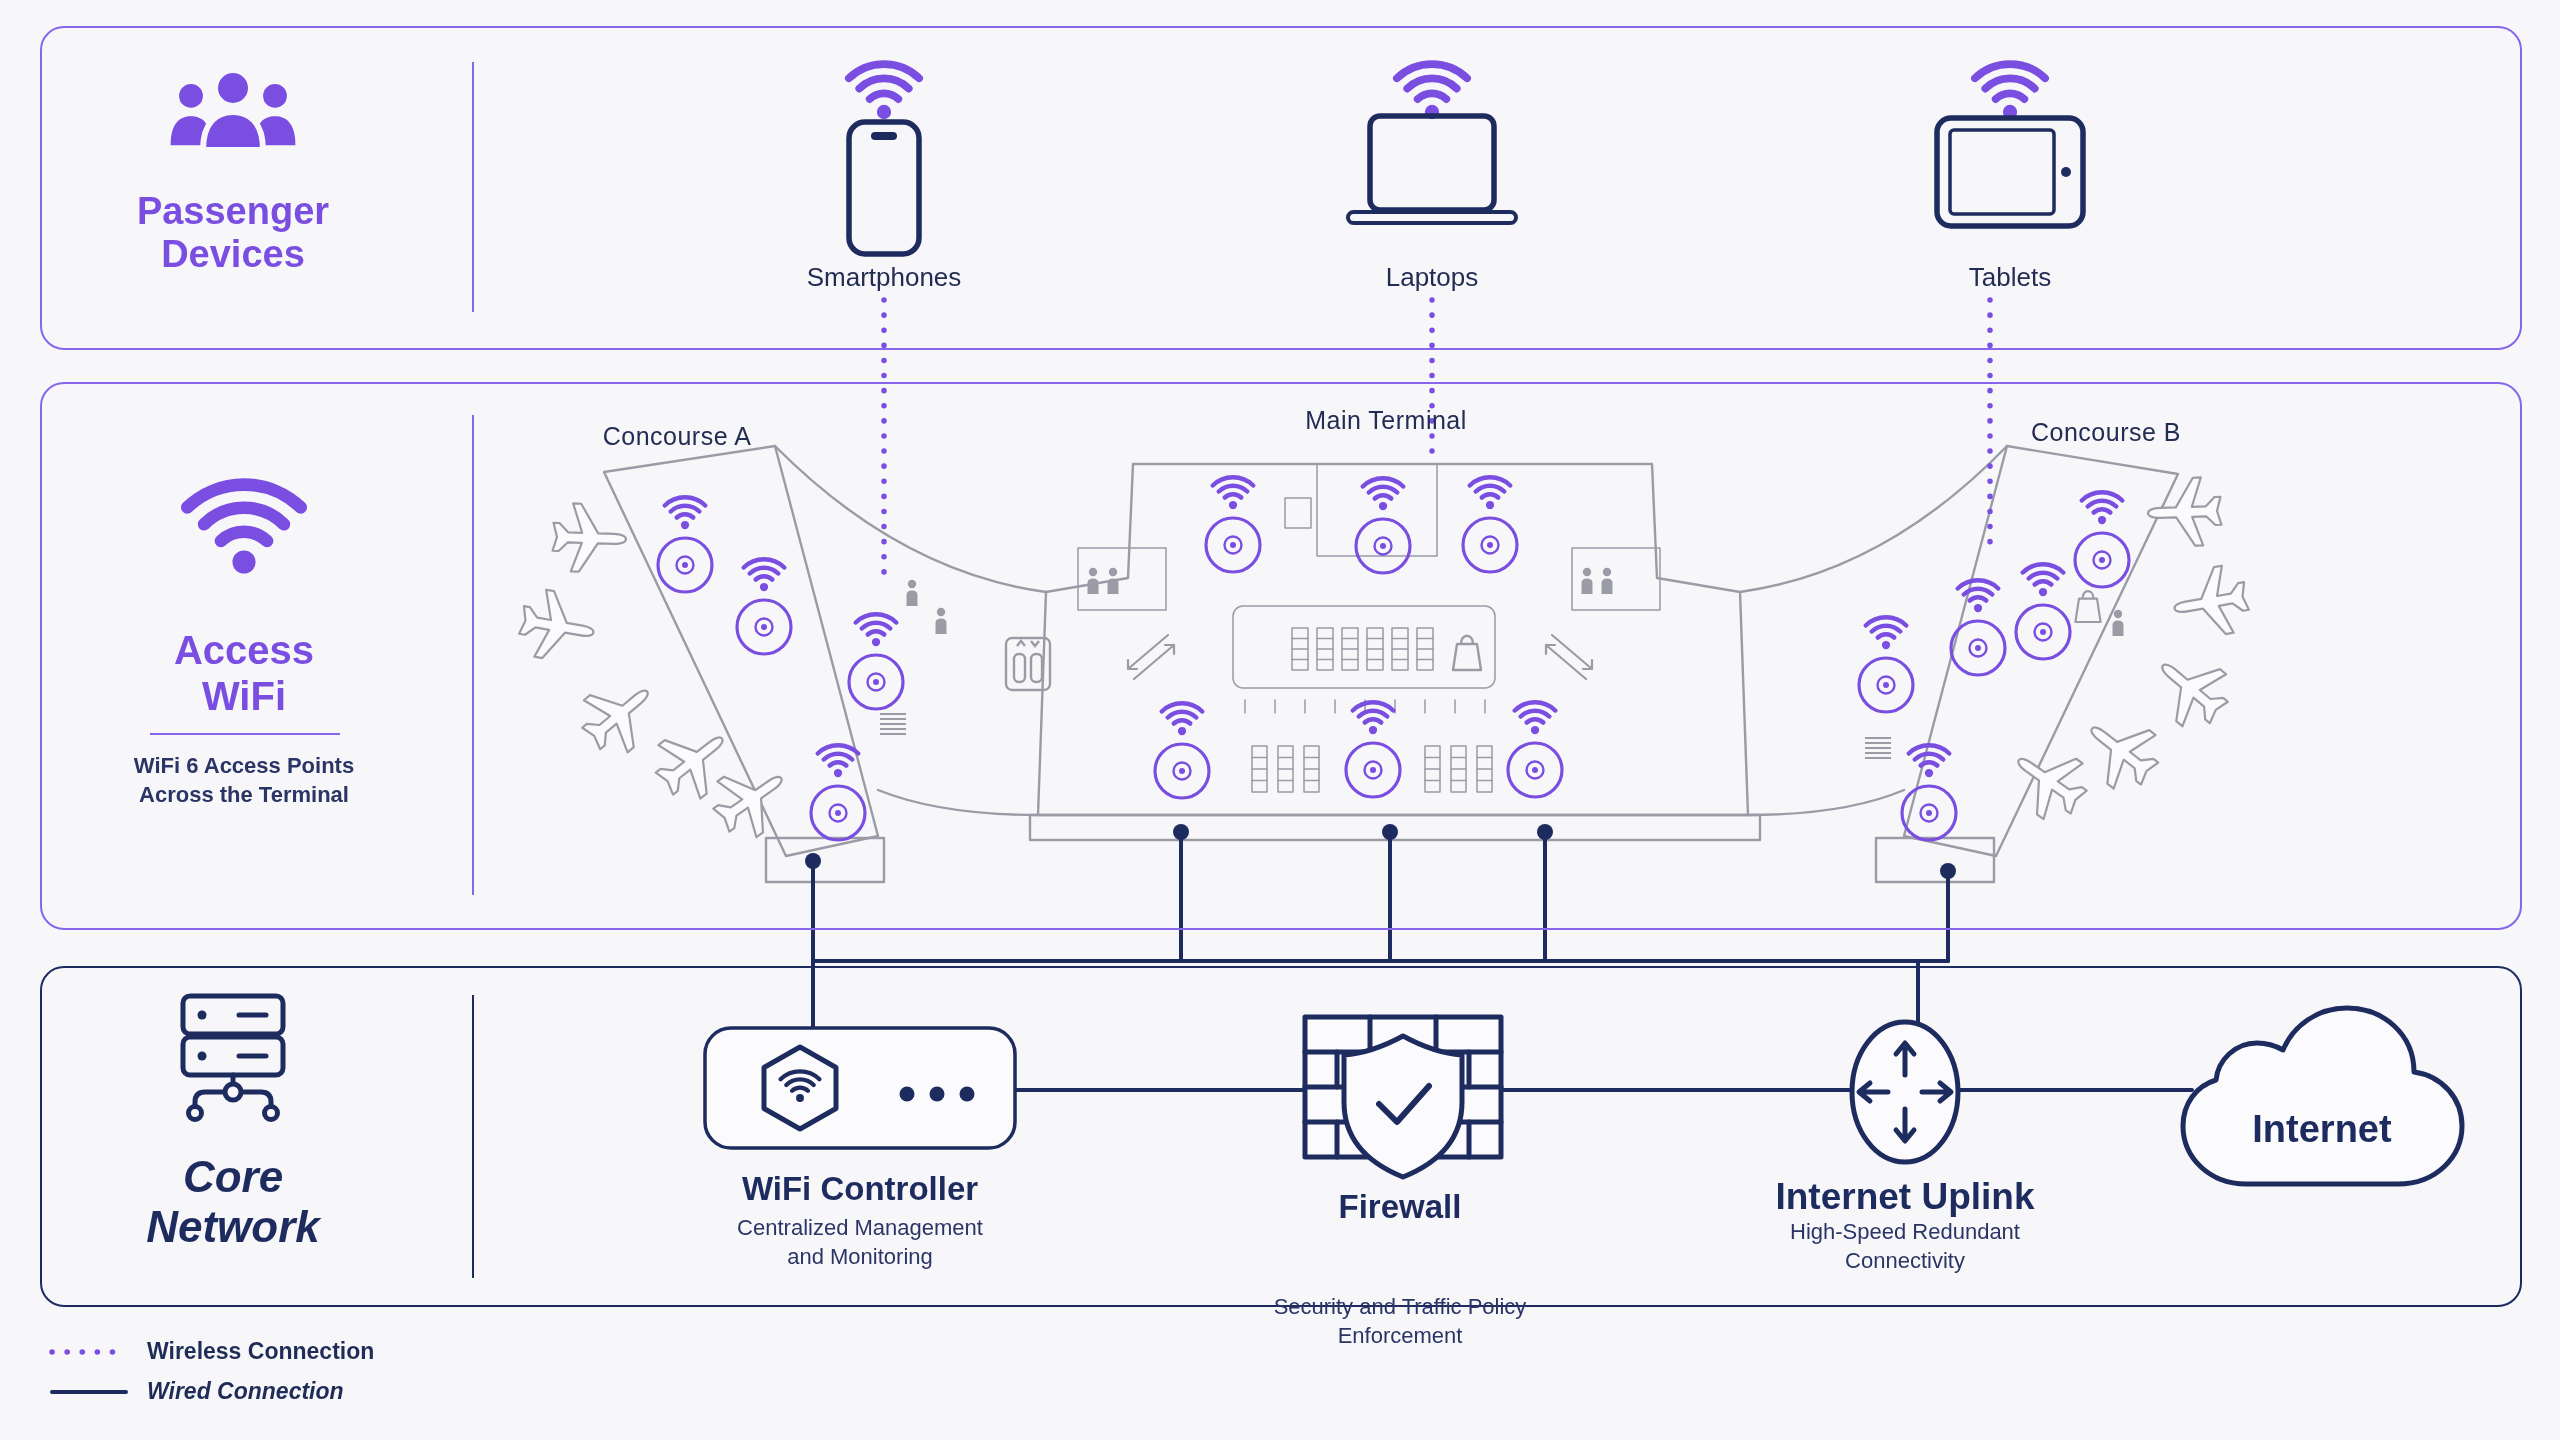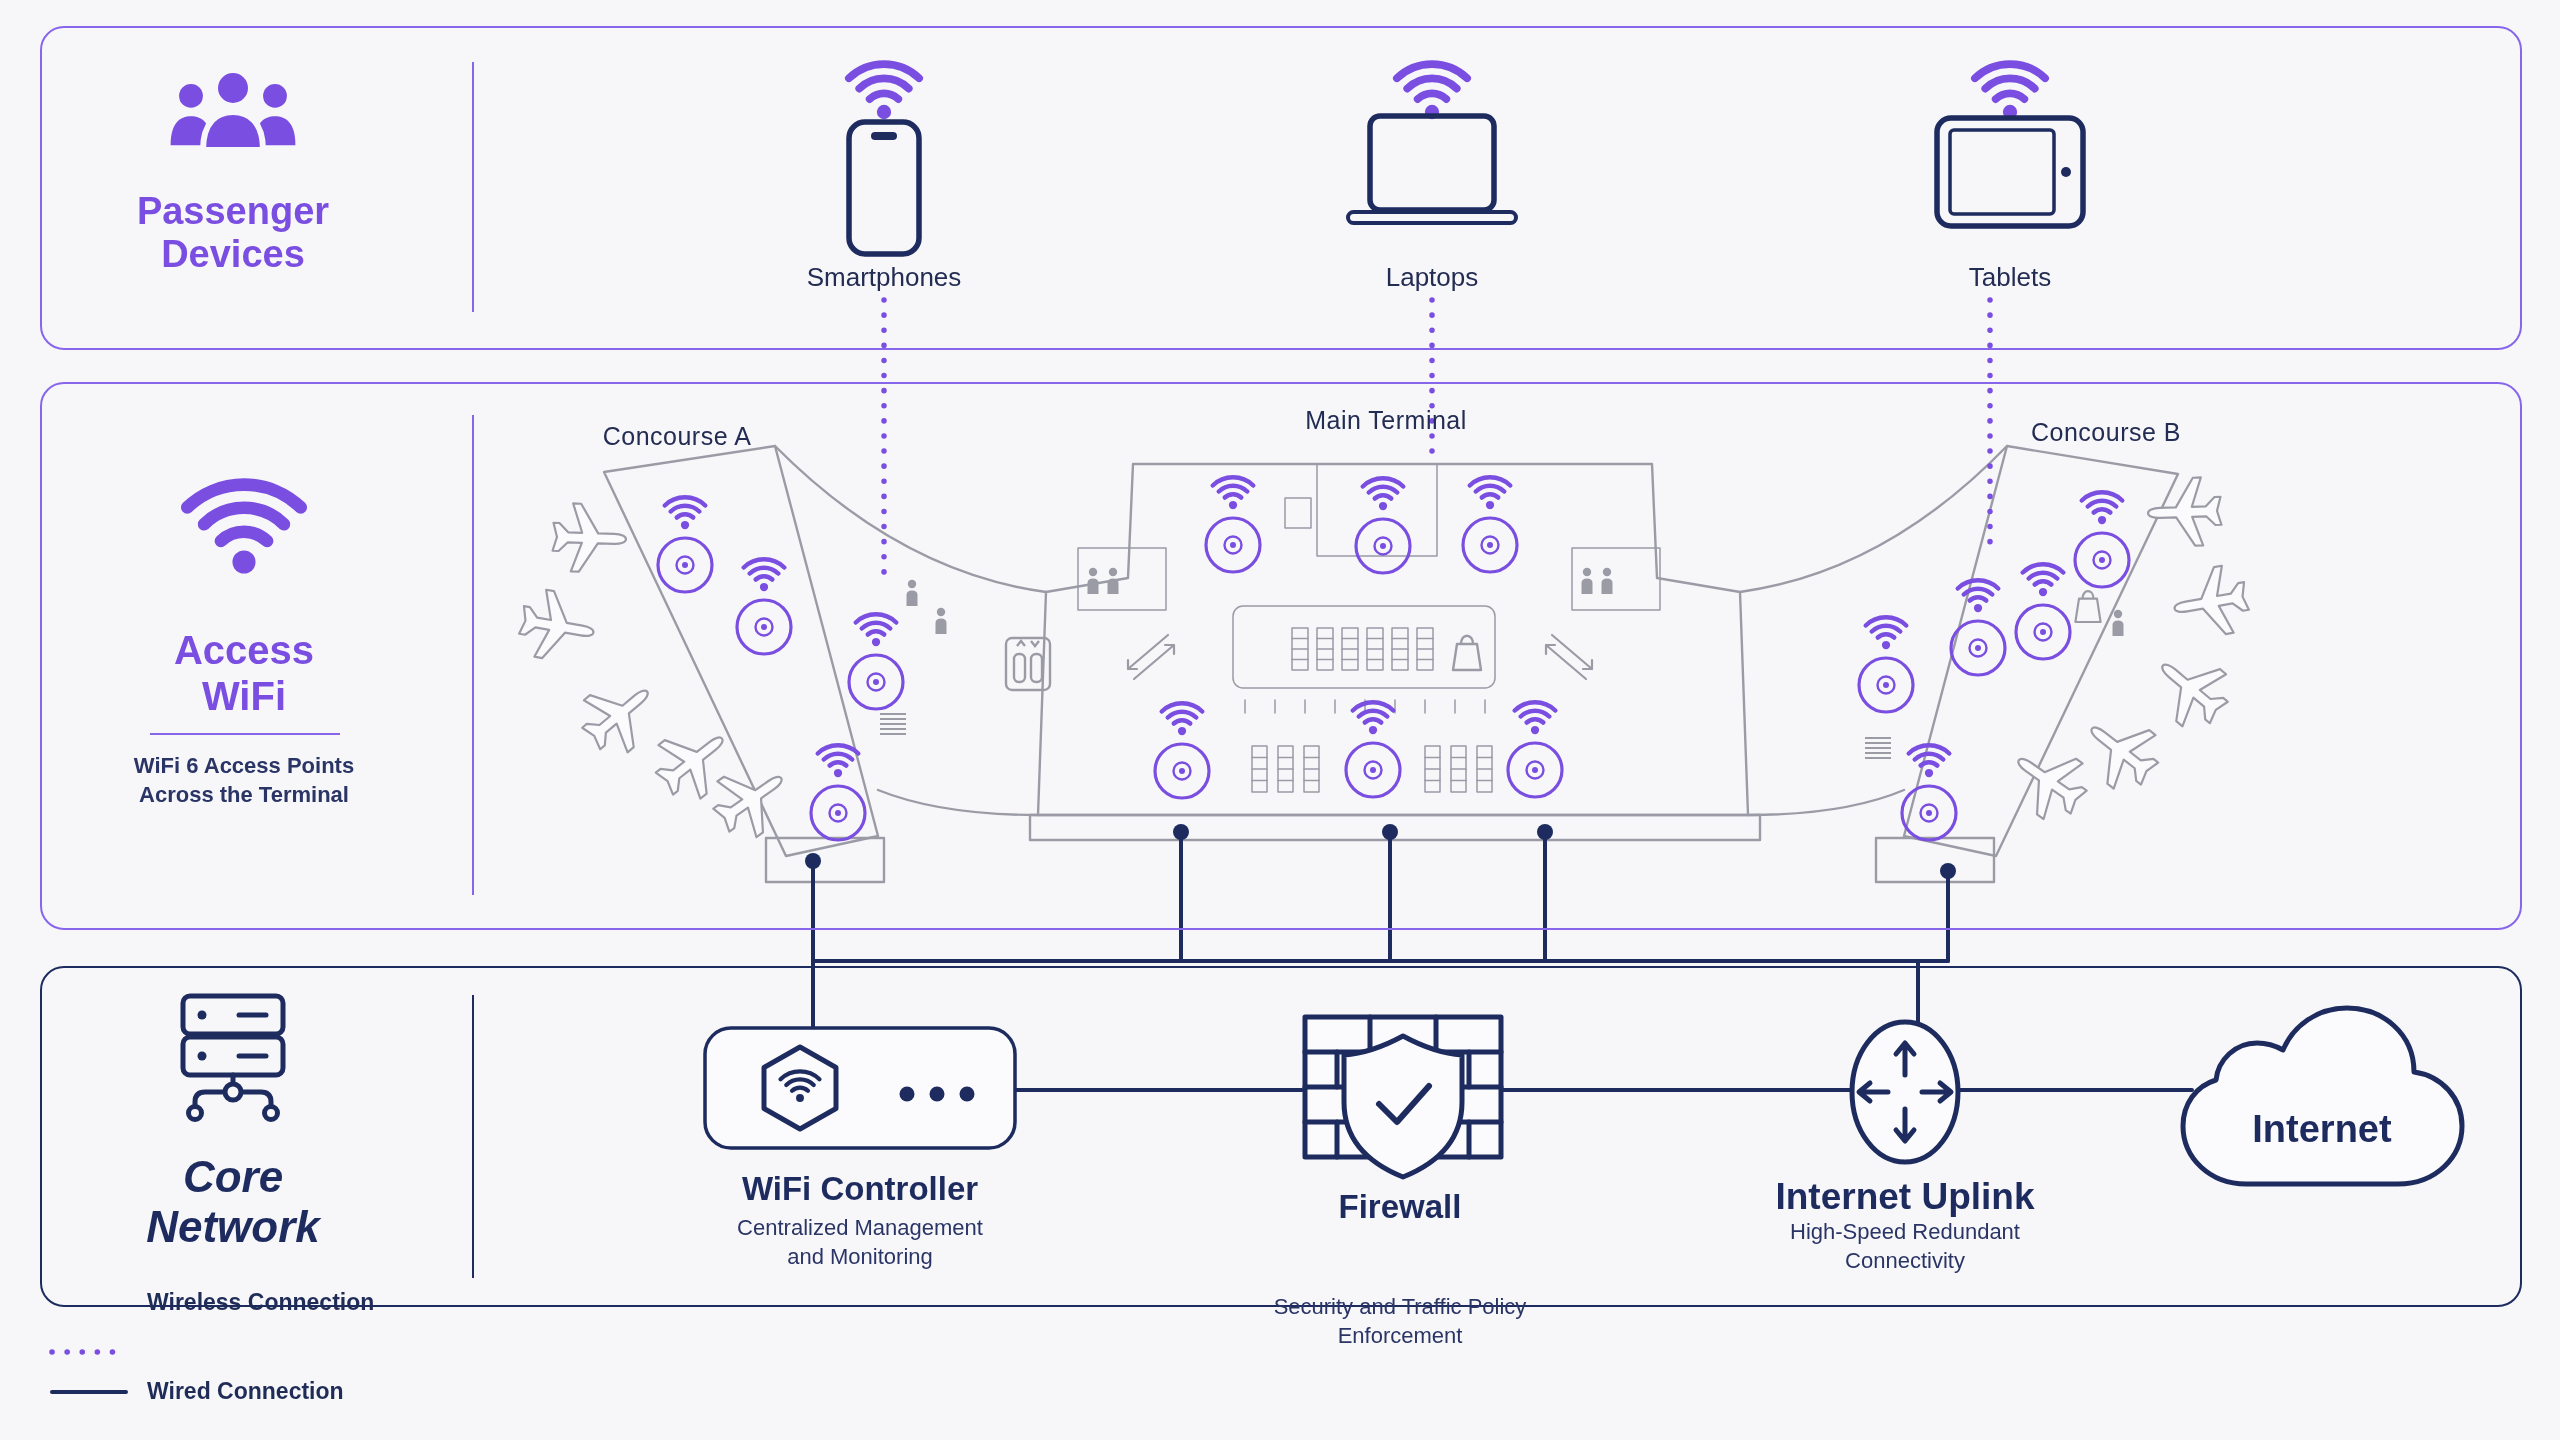--- a/index.html
+++ b/index.html
@@ -343,14 +343,14 @@
 <div class="lbl sub-lbl" style="left:725px;top:1214px;width:270px;">Centralized Management and Monitoring</div>
 
 <div class="lbl node-name" style="left:1260px;top:1188px;width:280px;">Firewall</div>
 <div class="lbl sub-lbl" style="left:1260px;top:1293px;width:280px;">Security and Traffic Policy Enforcement</div>
 
 <div class="lbl node-name" style="left:1755px;top:1176px;width:300px;font-size:37px;">Internet Uplink</div>
 <div class="lbl sub-lbl" style="left:1755px;top:1218px;width:300px;">High-Speed Redundant Connectivity</div>
 
 <div class="lbl cloud-lbl" style="left:2222px;top:1108px;width:200px;">Internet</div>
 
-<div class="lbl legend-lbl" style="left:147px;top:1289px;width:300px;">Wireless Connection</div>
-<div class="lbl legend-lbl" style="left:147px;top:1378px;width:300px;">Wired Connection</div>
+<div class="lbl legend-lbl" style="left:147px;top:1338px;width:300px;">Wireless Connection</div>
+<div class="lbl legend-lbl" style="left:147px;top:1378px;width:300px;font-style:italic;">Wired Connection</div>
 
 </body></html>

